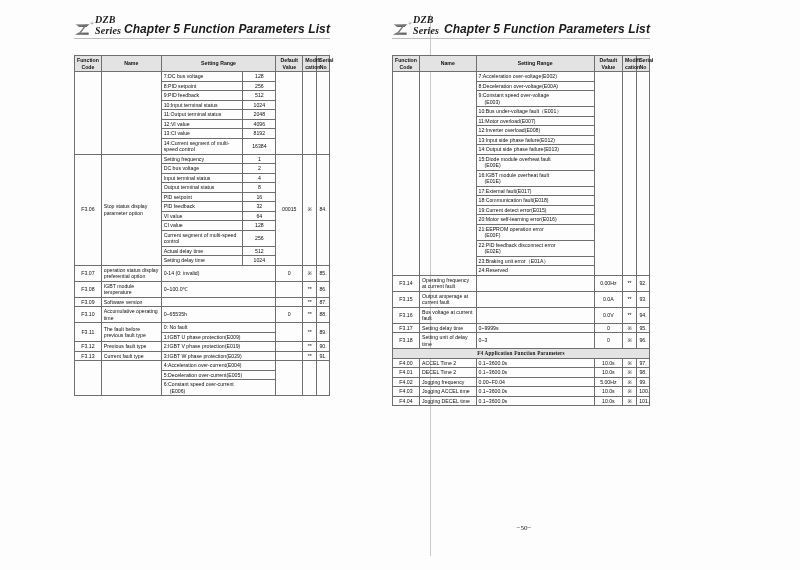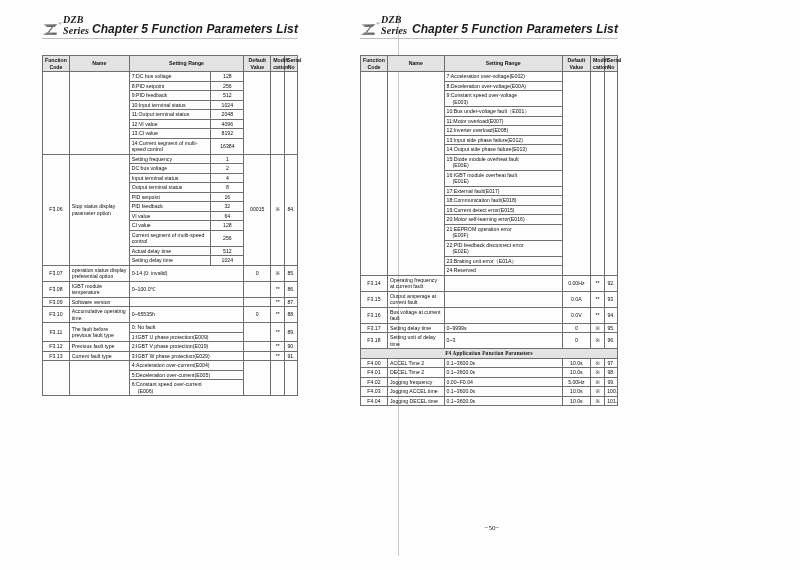--- a/index.html
+++ b/index.html
@@ -1,21 +1,21 @@
 <!DOCTYPE html>
 <html><head>
 <meta charset="utf-8">
 <style>
   html,body{margin:0;padding:0;}
   body{
     width:800px;height:570px;background:#fdfdfd;
     font-family:"Liberation Sans", sans-serif;
     color:#111;overflow:hidden;
   }
-  .spread{position:relative;width:656px;height:570px;display:flex;}
+  .spread{position:relative;width:656px;height:570px;display:flex;margin-left:32px;}
   .gutter{
     position:absolute;left:398px;top:14px;width:1px;height:542px;
     background:#c9c9c9;
   }
   .page{position:relative;width:400px;height:570px;box-sizing:border-box;}
   .page-inner{position:absolute;left:0;top:0;right:0;bottom:0;}
   .page.left .page-inner{padding:12px 30px 0 42px;}
   .page.right .page-inner{padding:12px 38px 0 32px;}
 
   

